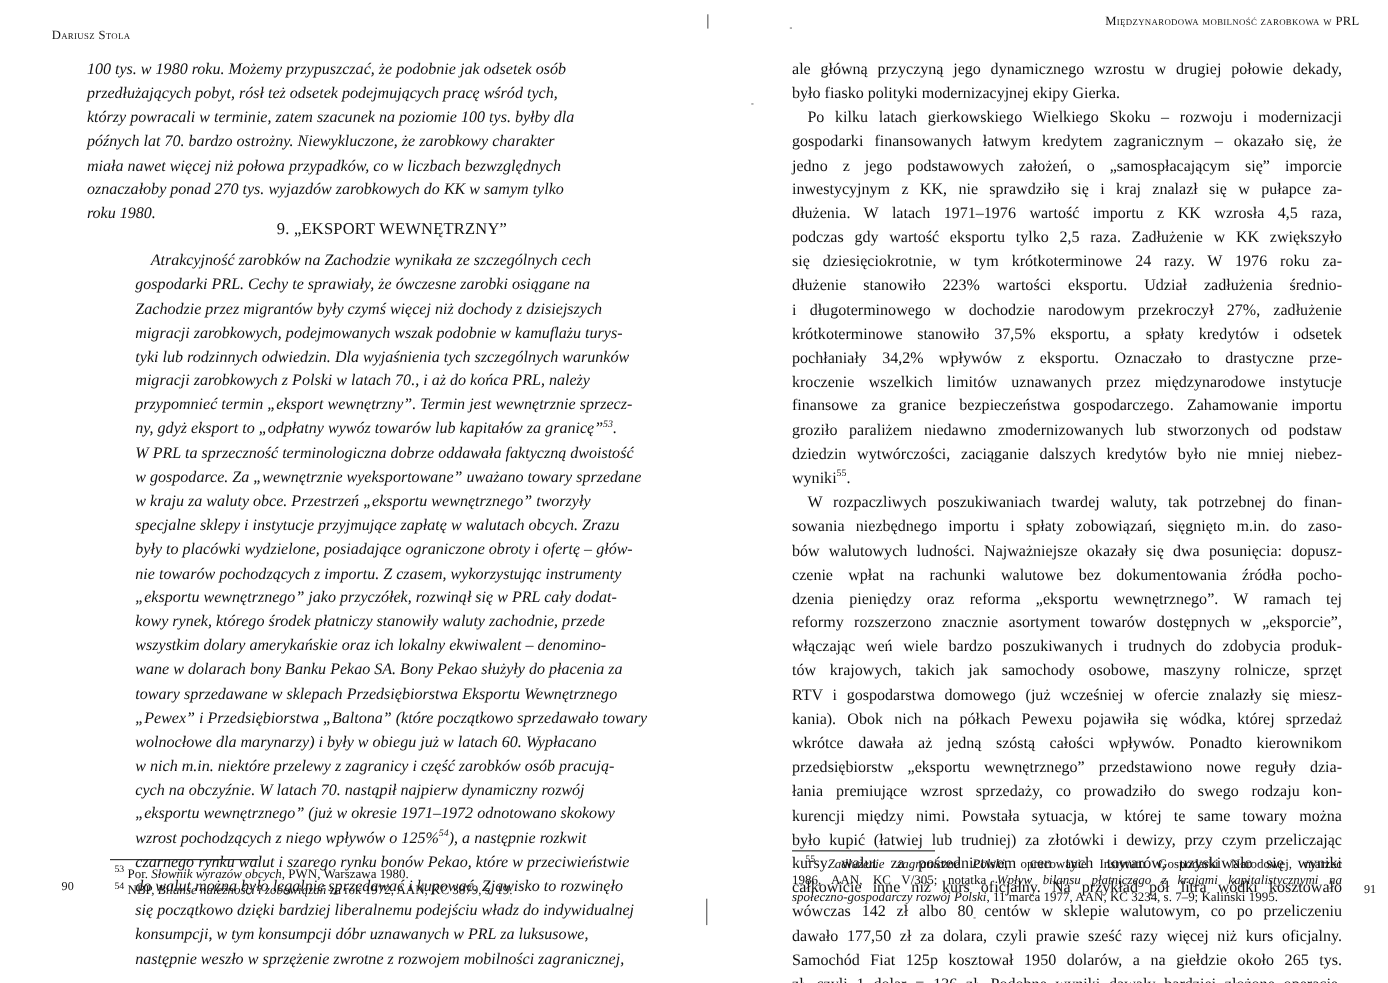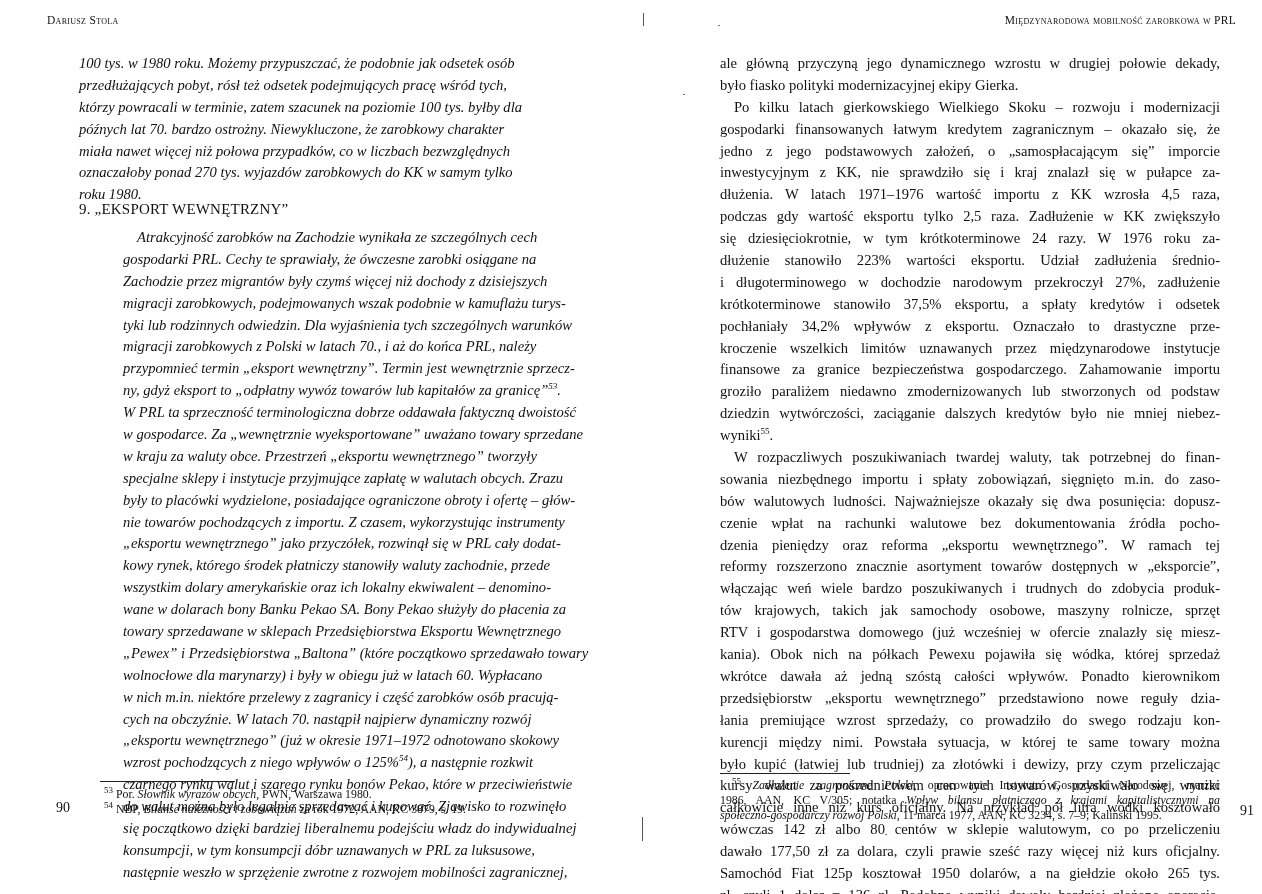--- a/index.html
+++ b/index.html
@@ -8,46 +8,46 @@
     font-family: "Liberation Serif", "DejaVu Serif", serif; color: #111;
   }
   .page { position: absolute; top: 0; height: 894px; }
   .page.left { left: 0; width: 640px; }
   .page.right { left: 640px; width: 622px; }
 
   .running-head {
     position: absolute; top: 14px; font-size: 11.5px; letter-spacing: 0.3px;
     font-variant: small-caps; color: #111;
   }
-  .left .running-head { left: 47px; }
+  .left .running-head { left: 47px; margin-top: 12px; }
   .right .running-head { right: 26px; }
 
   .body-text { position: absolute; font-size: 14.6px; line-height: 21.9px; }
   .left .body-text { left: 79px; width: 381px; }
   .right .body-text { left: 80px; width: 500px; }
   .left .body-text { width: 382px; font-style: italic; }
 
   .line { display: block; white-space: nowrap; text-align: justify; text-align-last: justify; height: 21.9px; }
   .line.last { text-align-last: left; }
   .line.indent { padding-left: 14px; }
 
   .section-title {
-    position: absolute; left: 79px; width: 382px; text-align: left;
+    position: absolute; left: 79px; width: 382px; text-align: right;
     font-size: 15px; letter-spacing: 0.2px;
   }
 
   sup { font-size: 9px; line-height: 0; vertical-align: super; }
 
   .fn-rule { position: absolute; height: 1px; background: #222; }
   .footnotes { position: absolute; font-size: 11.8px; line-height: 15px; }
   .footnotes .fn { display: block; white-space: nowrap; }
   .footnotes .fn.just { text-align: justify; text-align-last: justify; }
   .footnotes i { font-style: italic; }
 
-  .page-number { position: absolute; font-size: 14px; }
+  .page-number { position: absolute; font-size: 11px; }
 
   .gutter-mark { position: absolute; width: 1px; background: #555; }
   .speck { position: absolute; width: 2px; height: 1px; background: #777; }
 </style>
 </head>
 <body>
 
 <div class="page left">
   <div class="running-head">Dariusz Stola</div>
 

